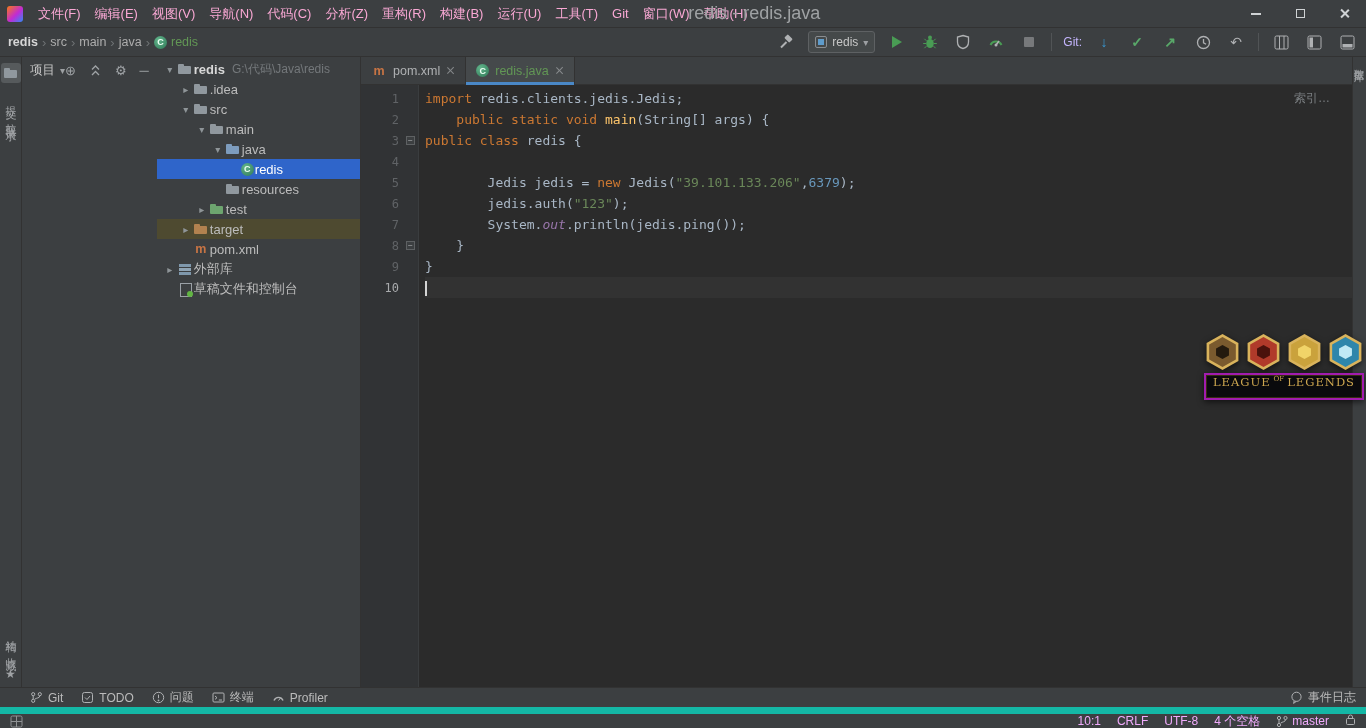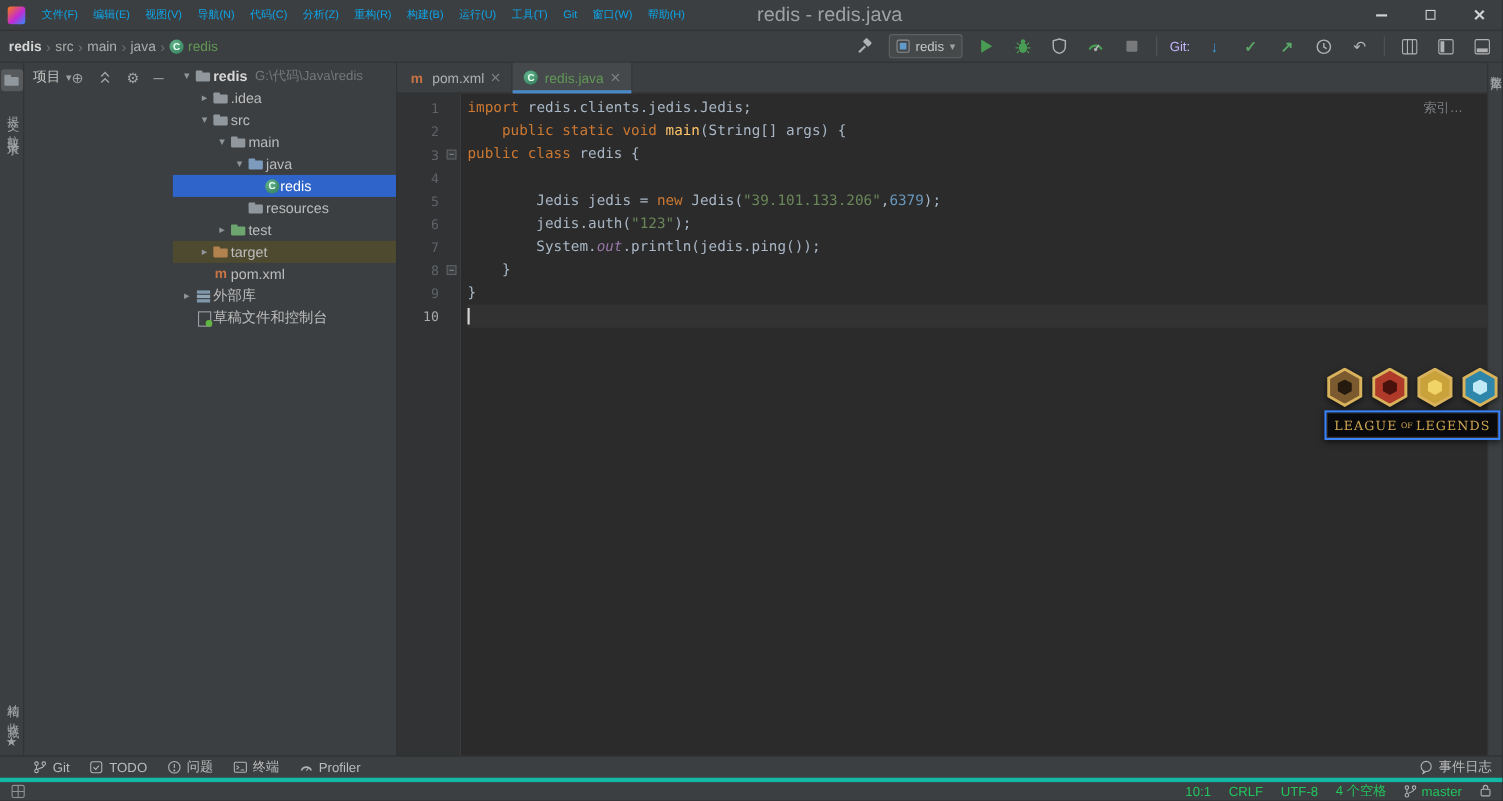--- a/index.html
+++ b/index.html
@@ -4,21 +4,21 @@
 <style>
   *{margin:0;padding:0;box-sizing:border-box}
   html,body{width:1366px;height:728px;overflow:hidden}
   body{font-family:"Liberation Sans",sans-serif;background:#2b2b2b;color:#bbbbbb;font-size:13px;-webkit-user-select:none;user-select:none}
   .app{width:1366px;height:728px;display:flex;flex-direction:column;position:relative}
 
   
   .titlebar{height:28px;background:#3c3f41;display:flex;align-items:center;flex:none;border-bottom:1px solid #323232;position:relative}
   .applogo{width:16px;height:16px;border-radius:3px;margin:0 8px 0 7px;background:linear-gradient(135deg,#f97a12,#c12bd4 55%,#2f8af7);flex:none}
   .menubar{display:flex;align-items:center;height:100%}
-  .menu-item{padding:0 7px;line-height:28px;font-size:10px;color:#0ea5e9;cursor:default}
+  .menu-item{padding:0 7px;line-height:28px;font-size:13px;color:#f9a8d4;cursor:default}
   .wintitle{position:absolute;left:50%;transform:translateX(4%);color:#9fa2a4;font-size:18px;pointer-events:none}
   .winctrls{margin-left:auto;display:flex;height:100%}
   .wbtn{width:44px;height:100%;display:flex;align-items:center;justify-content:center;cursor:pointer}
   .ic-min{width:10px;height:2px;background:#cfd2d4}
   .ic-max{width:9px;height:9px;border:1.2px solid #cfd2d4}
   .ic-close{position:relative;width:11px;height:11px}
   .ic-close::before,.ic-close::after{content:'';position:absolute;left:5px;top:0;width:1.6px;height:11px;background:#cfd2d4}
   .ic-close::before{transform:rotate(45deg)}
   .ic-close::after{transform:rotate(-45deg)}
 
@@ -128,32 +128,32 @@
   
   .lol{position:absolute;top:334px;right:2px;width:160px;z-index:40;filter:drop-shadow(0 2px 3px rgba(0,0,0,.6))}
   .lol-badges{display:flex;justify-content:space-between}
   .hex{width:37px;height:36px;clip-path:polygon(50% 0,93% 25%,93% 75%,50% 100%,7% 75%,7% 25%);position:relative;background:#d9b35c}
   .hex::before{content:'';position:absolute;inset:3px;clip-path:polygon(50% 0,93% 25%,93% 75%,50% 100%,7% 75%,7% 25%)}
   .hex::after{content:'';position:absolute;inset:11px;clip-path:polygon(50% 0,93% 25%,93% 75%,50% 100%,7% 75%,7% 25%)}
   .hex.h1::before{background:#7a5a2e}.hex.h1::after{background:#241a0e}
   .hex.h2::before{background:#b03a2a}.hex.h2::after{background:#4a120c}
   .hex.h3::before{background:#caa23c}.hex.h3::after{background:#f1d468}
   .hex.h4::before{background:#2e86ab}.hex.h4::after{background:#bfe9f5}
-  .lol-banner{margin-top:3px;height:27px;background:#0a0a0d;border:2px solid #3b82f6;box-shadow:inset 0 0 0 1px #3a2d12;display:flex;align-items:center;justify-content:center;color:#cda64f;font-family:"DejaVu Serif",serif}
+  .lol-banner{margin-top:3px;height:27px;background:#0a0a0d;border:2px solid #a21caf;box-shadow:inset 0 0 0 1px #3a2d12;display:flex;justify-content:center;color:#cda64f;font-family:"DejaVu Serif",serif}
   .lol-banner .big{font-size:11.5px;letter-spacing:1px}
   .lol-banner .of{font-size:7px;margin:0 3px;letter-spacing:0}
 
   
   .toolwindow-bar{height:20px;background:#3c3f41;border-top:1px solid #323232;display:flex;align-items:center;flex:none;padding:0 10px 0 30px;font-size:12px}
   .bw-left{display:flex;align-items:center;gap:18px}
   .bw-btn{display:flex;align-items:center;gap:5px;color:#bbbbbb;cursor:pointer}
   .bw-ic{display:flex;align-items:center}
   .bw-right{margin-left:auto;display:flex;align-items:center;gap:5px;color:#bbbbbb;cursor:pointer}
 
-  .statusbar{height:21px;background:#3c3f41;border-top:4px solid #14b8a6;display:flex;align-items:center;flex:none;padding:0 10px;font-size:12px;color:#22c55e}
+  .statusbar{height:21px;background:#3c3f41;border-top:7px solid #14b8a6;display:flex;align-items:center;flex:none;padding:0 10px;font-size:12px;color:#f0abfc}
   .sb-left{display:flex;align-items:center;cursor:pointer}
   .sb-right{margin-left:auto;display:flex;align-items:center;gap:16px}
   .sb-item{cursor:pointer}
   .sb-branch{display:flex;align-items:center;gap:4px;cursor:pointer}
 </style>
 </head>
 <body>
 
 <div class="app">
 

